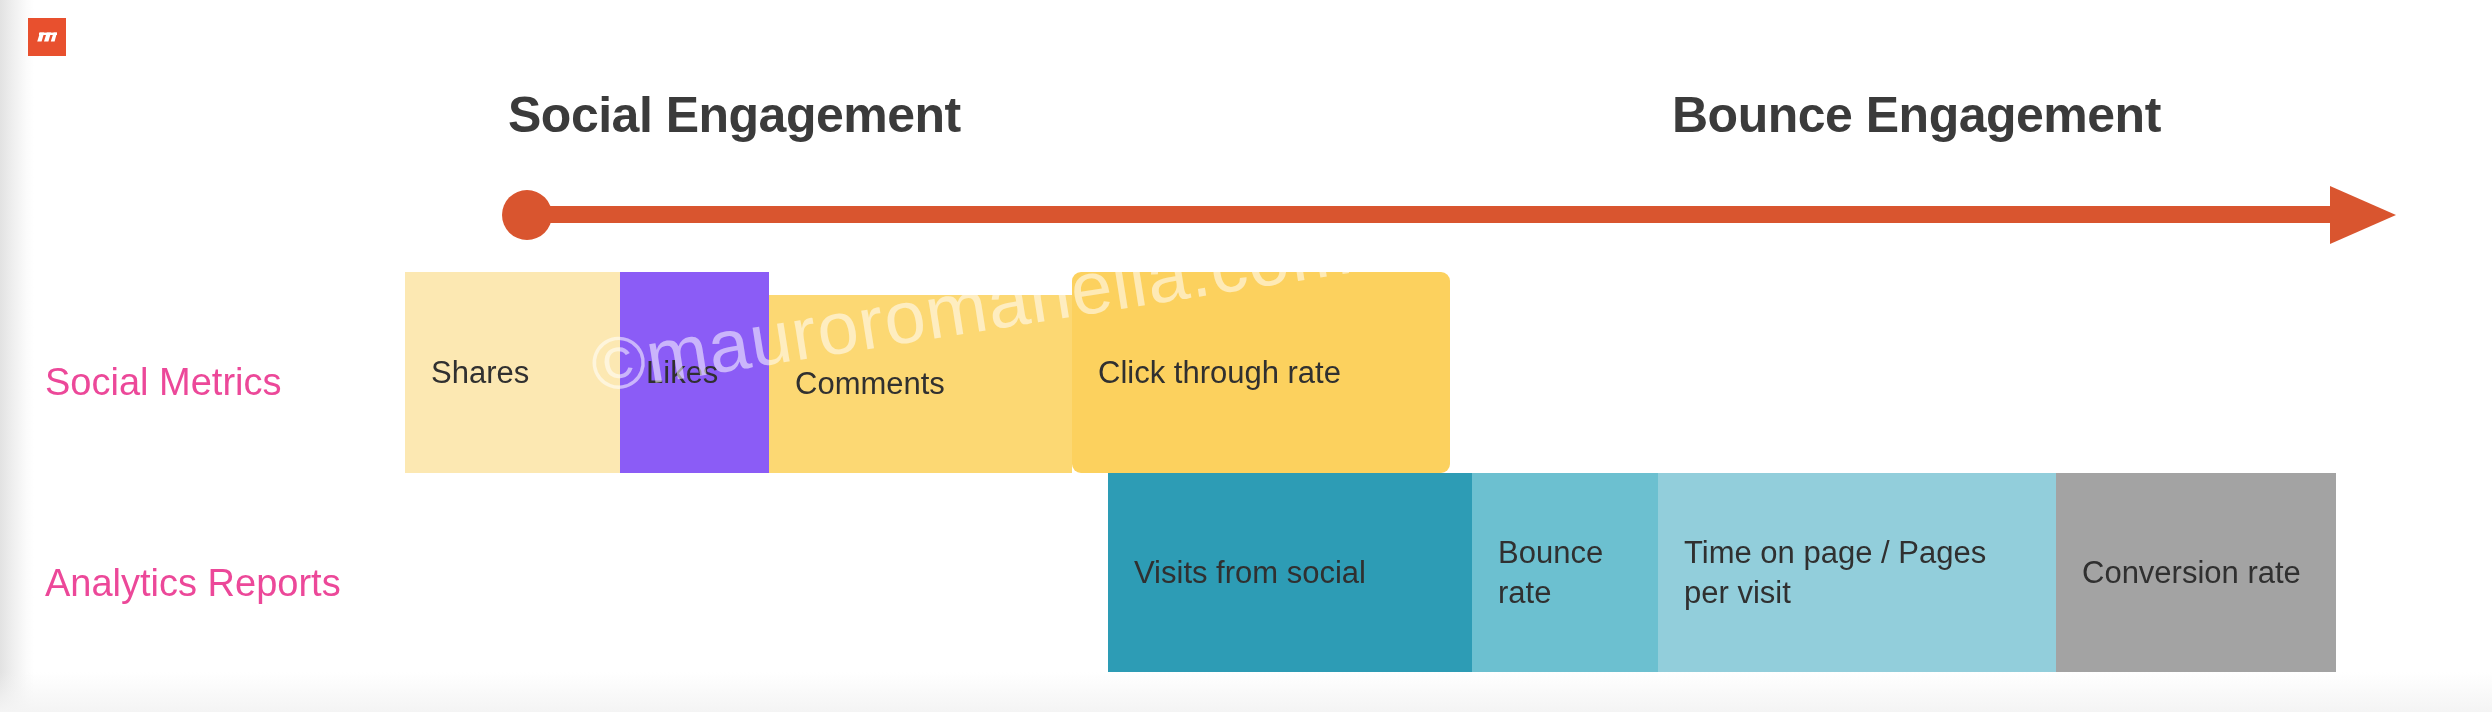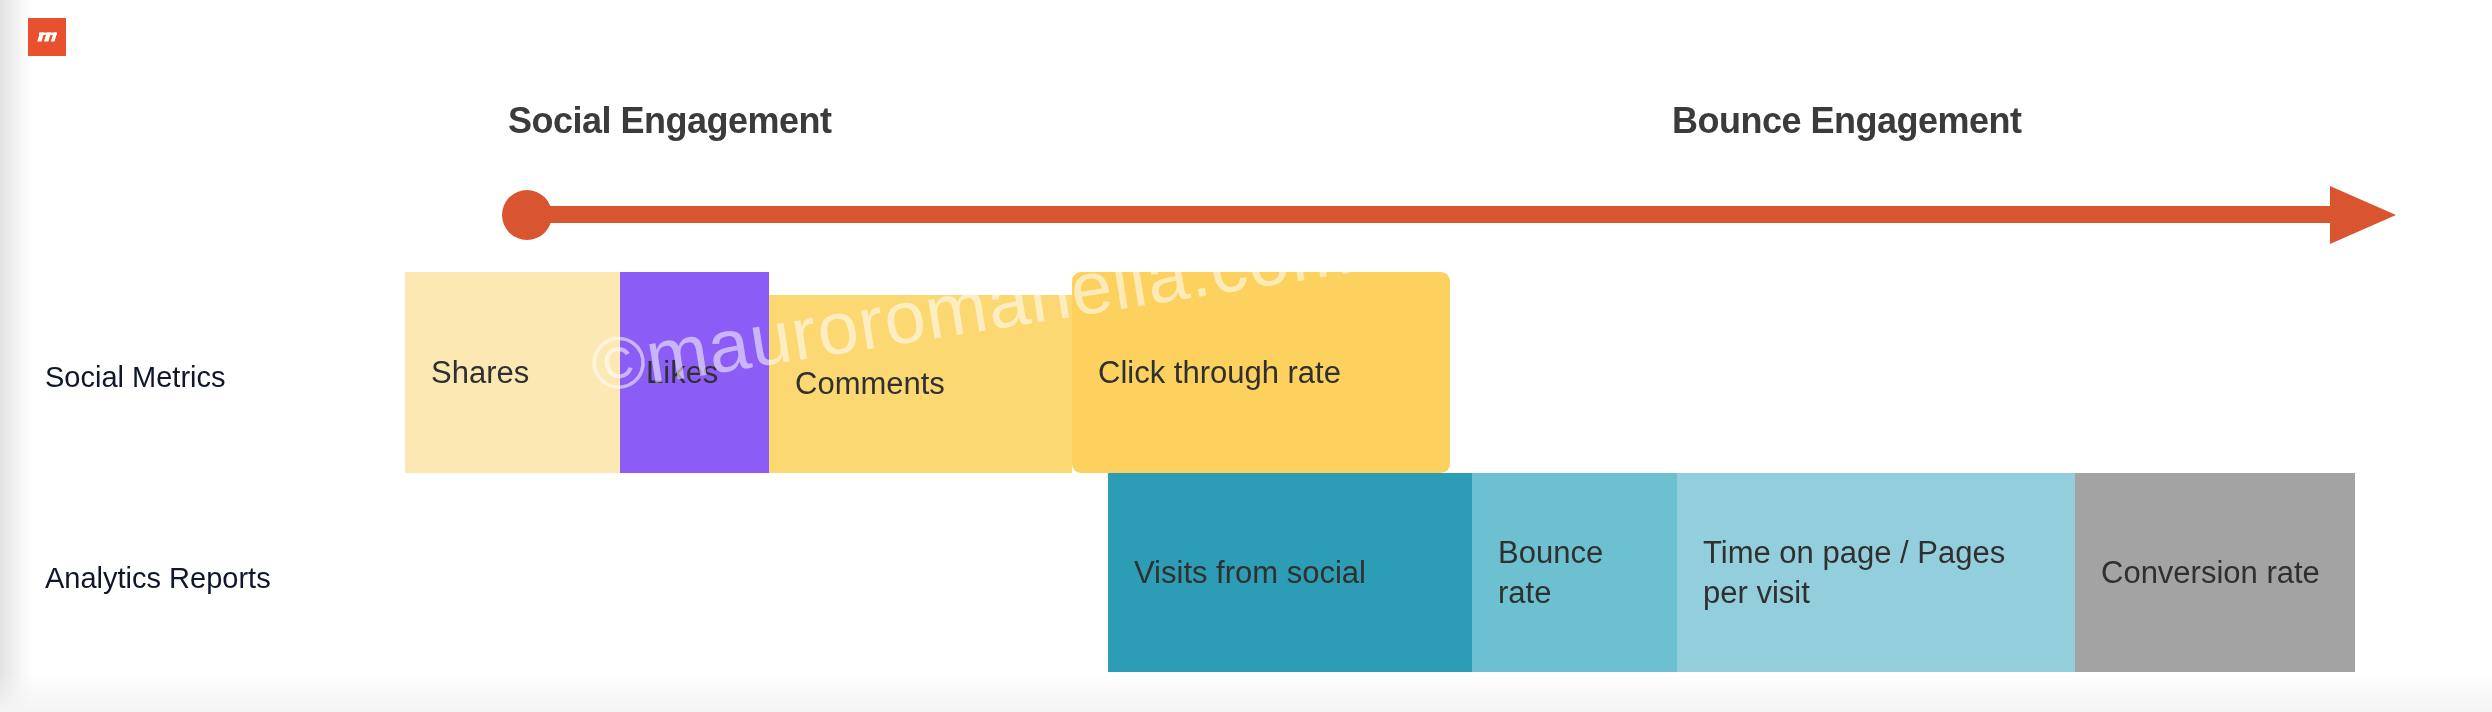--- a/index.html
+++ b/index.html
@@ -49,45 +49,44 @@
     background: #E8502E;
     display: flex;
     align-items: center;
     justify-content: center;
   }
   .logo svg { display: block; }
 
   
   .heading {
     position: absolute;
-    font-size: 36px;
+    font-size: 50px;
     font-weight: bold;
     color: #3b3b3b;
     letter-spacing: -0.5px;
     white-space: nowrap;
-    margin-top: 14px;
   }
   .heading.social  { left: 508px;  top: 86px; }
   .heading.website { left: 1672px; top: 86px; }
 
   
   .arrow-wrap {
     position: absolute;
     left: 500px;
     top: 178px;
     width: 1920px;
     height: 74px;
   }
   .arrow-wrap svg { display: block; }
 
   
   .row-label {
     position: absolute;
-    font-size: 29px;
-    color: #0f172a;
+    font-size: 38px;
+    color: #ec4899;
     white-space: nowrap;
   }
   .row-label.social-metrics    { left: 45px; top: 361px; }
   .row-label.analytics-reports { left: 45px; top: 562px; }
 
   
   .band {
     position: absolute;
     display: flex;
     align-items: stretch;
@@ -170,21 +169,21 @@
     </div>
     <div class="cell" style="background: rgb(252, 209, 94); width: 378px; border-radius: 9px;">
       <span class="cell-label">Click through rate</span>
     </div>
   </div>
 
   <div class="band analytics-band">
     <div class="cell" style="background: rgb(45, 156, 181); width: 364px;">
       <span class="cell-label">Visits from social</span>
     </div>
-    <div class="cell" style="background: rgb(108, 192, 208); width: 205px;">
+    <div class="cell" style="background: rgb(108, 192, 208); width: 186px;">
       <span class="cell-label">Bounce rate</span>
     </div>
     <div class="cell" style="background: rgb(146, 206, 219); width: 398px;">
       <span class="cell-label">Time on page / Pages per visit</span>
     </div>
     <div class="cell" style="background: #a3a3a3; width: 280px;">
       <span class="cell-label">Conversion rate</span>
     </div>
   </div>
 

